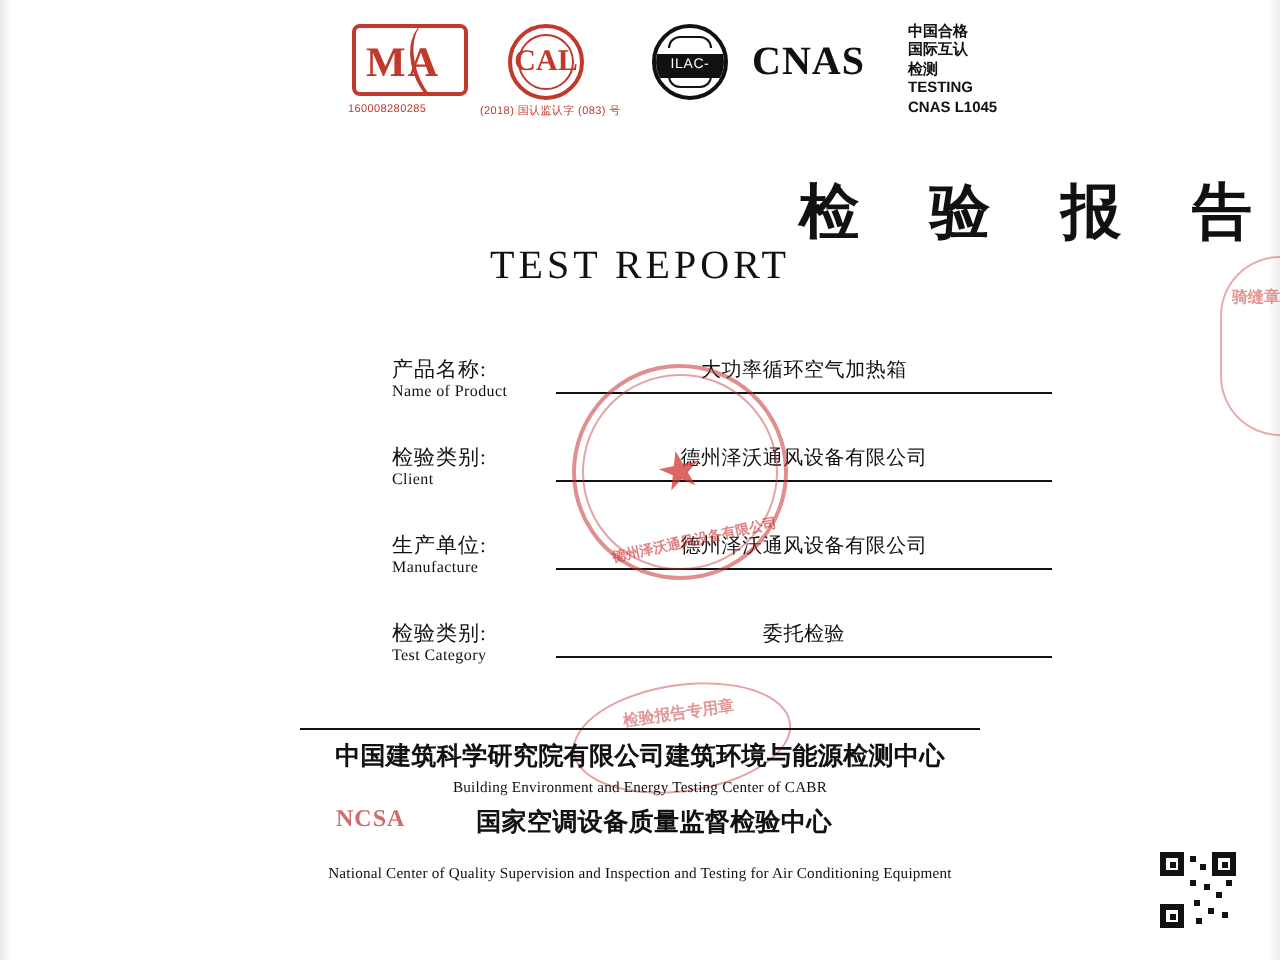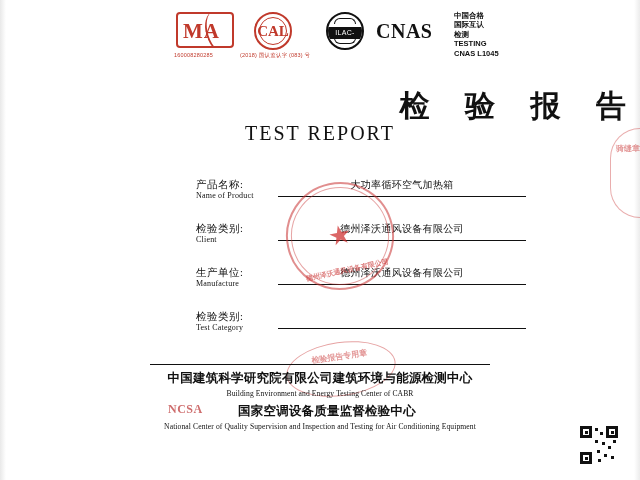--- a/index.html
+++ b/index.html
@@ -283,21 +283,21 @@
     font-size: 12.5px;
     font-weight: bold;
     color: #111;
     margin-top: 5px;
     letter-spacing: 0.2px;
     padding-left: 14px;
   }
   .f-en2 {
     font-size: 7.6px;
     color: #111;
-    margin-top: 2px;
+    margin-top: 12px;
     letter-spacing: 0.1px;
   }
   
   .seal {
     position: absolute;
     border-radius: 50%;
     border: 2px solid rgba(200, 50, 50, 0.55);
     color: rgba(200, 50, 50, 0.62);
     pointer-events: none;
   }
@@ -476,20 +476,21 @@
     <div class="field">
       <div class="label-cn">生产单位:</div>
       <div class="label-en">Manufacture</div>
       <div class="value">德州泽沃通风设备有限公司</div>
       <div class="rule"></div>
     </div>
 
     <div class="field">
       <div class="label-cn">检验类别:</div>
       <div class="label-en">Test Category</div>
+      <div class="value">委托检验</div>
       <div class="rule"></div>
     </div>
   </div>
 
   <div class="seal seal-main">
     <div class="inner-ring"></div>
     <div class="seal-star">★</div>
     <div class="seal-bottom-text">德州泽沃通风设备有限公司</div>
   </div>
 

